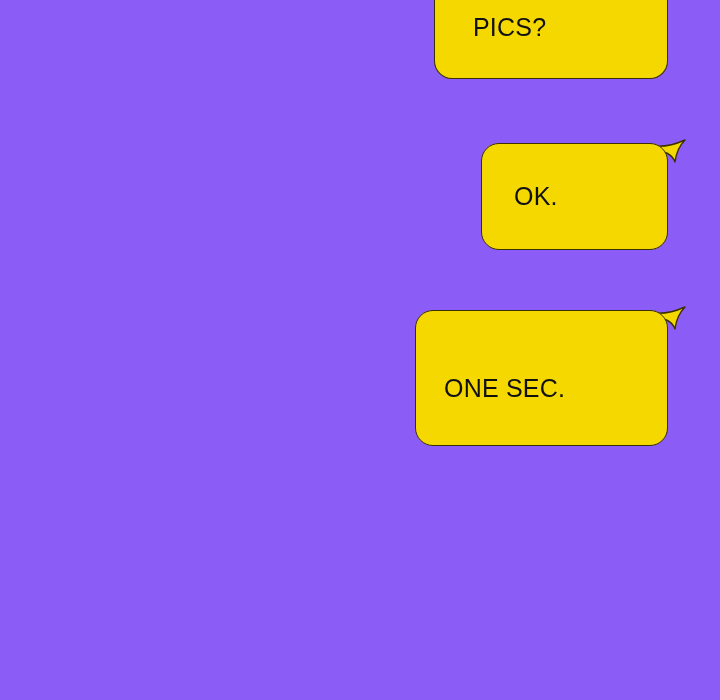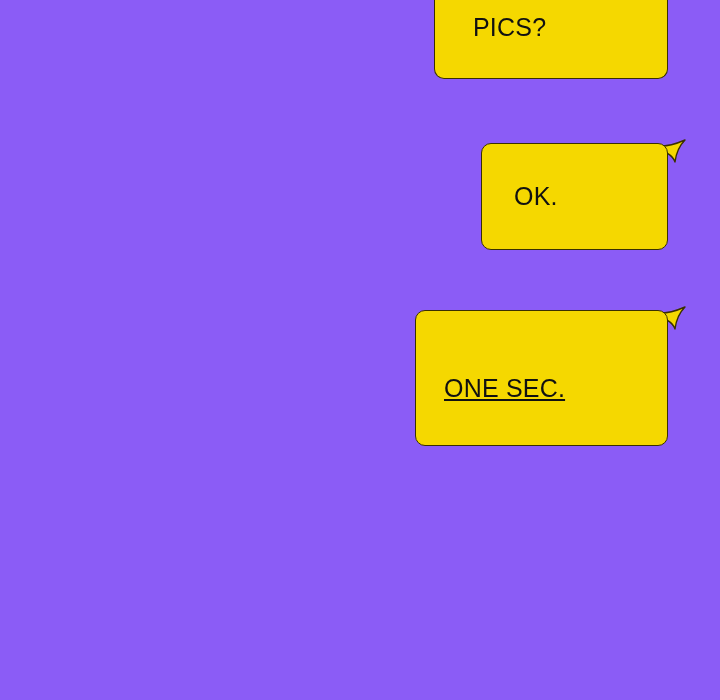--- a/index.html
+++ b/index.html
@@ -24,21 +24,21 @@
     height: 700px;
     background: #8b5cf6;
   }
 
   
   .bubble {
     position: absolute;
     box-sizing: border-box;
     background: #F5D800;
     border: 1.6px solid #3a3000;
-    border-radius: 10px;
+    border-radius: 18px;
     display: flex;
     align-items: center;
     z-index: 2;
   }
 
   .bubble-text {
     color: #111111;
     font-family: "Liberation Sans", sans-serif;
     font-size: 25px;
     line-height: 1.15;
@@ -76,21 +76,20 @@
   
   #bubble-onesec {
     left: 415px;
     top: 310px;
     width: 253px;
     height: 136px;
   }
   #bubble-onesec .bubble-text {
     margin-left: 28px;
     margin-top: 20px;
-    text-decoration: underline;
   }
 
   
   .bubble-tail {
     position: absolute;
     width: 34px;
     height: 48px;
     overflow: visible;
     pointer-events: none;
     z-index: 1;

